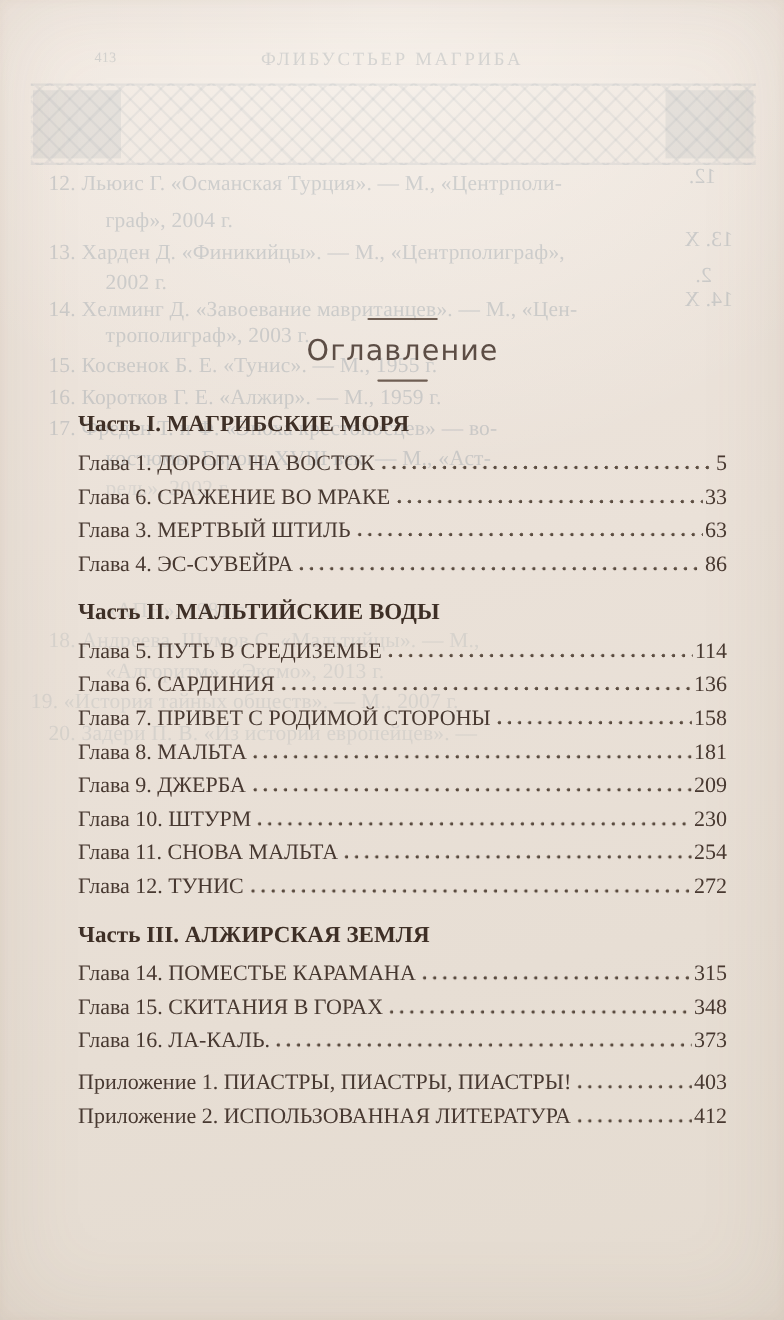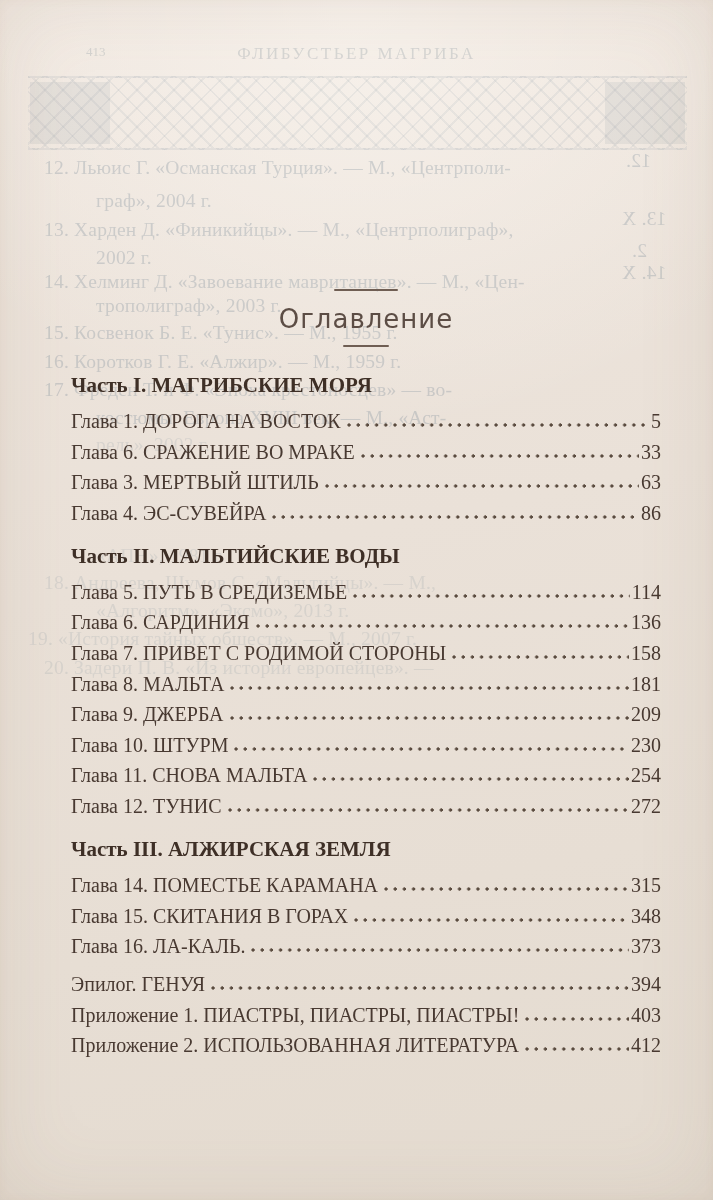--- a/index.html
+++ b/index.html
@@ -182,25 +182,20 @@
       </div>
       <div class="toc-row">
         <span class="toc-label">Глава 16. ЛА-КАЛЬ.</span>
         <span class="dots"></span>
         <span class="toc-page">373</span>
       </div>
     </div>
 
     <div class="extras">
       <div class="toc-row">
-        <span class="toc-label">Эпилог. ГЕНУЯ</span>
-        <span class="dots"></span>
-        <span class="toc-page">394</span>
-      </div>
-      <div class="toc-row">
         <span class="toc-label">Приложение 1. ПИАСТРЫ, ПИАСТРЫ, ПИАСТРЫ!</span>
         <span class="dots"></span>
         <span class="toc-page">403</span>
       </div>
       <div class="toc-row">
         <span class="toc-label">Приложение 2. ИСПОЛЬЗОВАННАЯ ЛИТЕРАТУРА</span>
         <span class="dots"></span>
         <span class="toc-page">412</span>
       </div>
     </div>

